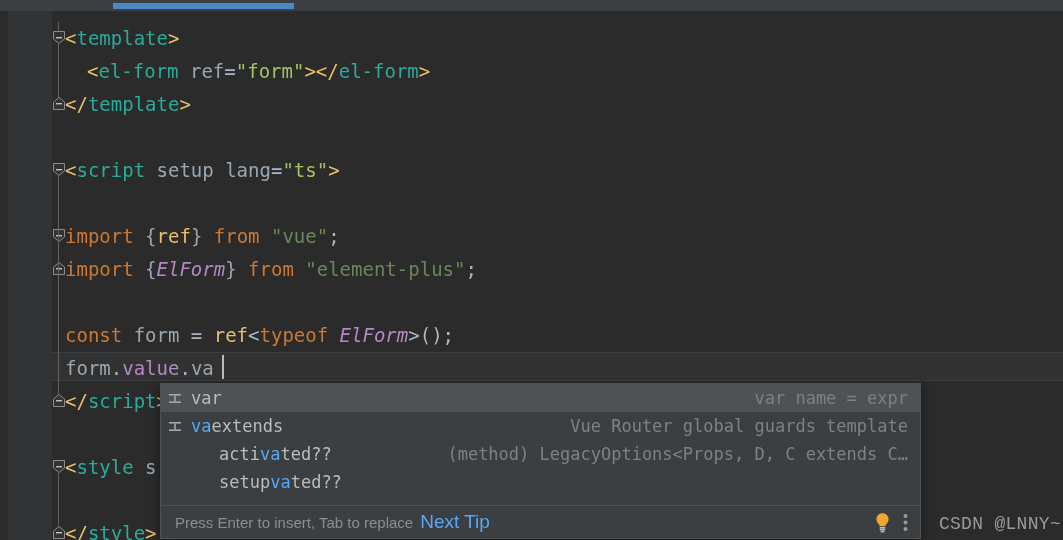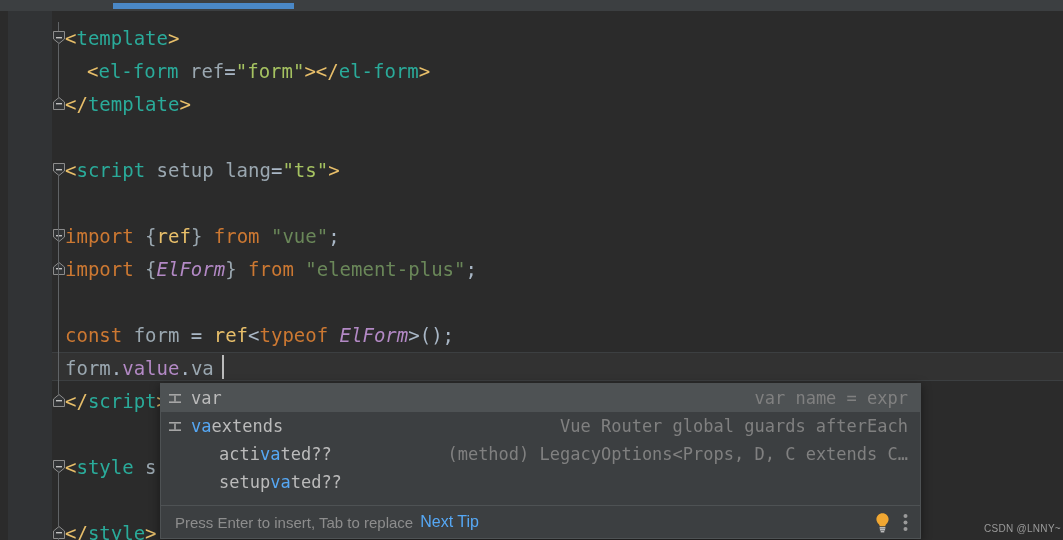--- a/index.html
+++ b/index.html
@@ -162,36 +162,36 @@
     align-items: center;
     padding: 0 8px 0 14px;
   }
   #footer-hint {
     color: #8d8d8d;
     font-size: 15px;
     font-family: "Liberation Sans", sans-serif;
   }
   #footer-link {
     color: #56a8f5;
-    font-size: 16px;
+    font-size: 19px;
     margin-left: 7px;
     font-family: "Liberation Sans", sans-serif;
     cursor: pointer;
   }
   #footer-spacer { flex: 1 1 auto; }
   #bulb-icon { margin-right: 12px; display: flex; align-items: center; }
   #kebab-icon { margin-right: 4px; display: flex; align-items: center; }
 
   
   #watermark {
     position: absolute;
     right: 10px; bottom: 6px;
     color: #9a9a9a;
-    font-size: 10px;
-    font-family: Liberation Sans, sans-serif;
+    font-size: 18px;
+    font-family: Liberation Mono, monospace;
     letter-spacing: .3px;
   }
 </style>
 </head>
 <body>
 
 <div id="topbar">
   <div id="topbar-progress"></div>
 </div>
 
@@ -268,21 +268,21 @@
     <div id="popup-list">
         <div class="row selected"><span class="row-icon"><svg width="14" height="14" viewBox="0 0 14 14">
               <rect x="1" y="3" width="12" height="1.6" fill="#a6a6a6"></rect>
               <rect x="6.2" y="4.6" width="1.6" height="6" fill="#a6a6a6"></rect>
               <rect x="1" y="10.4" width="12" height="1.6" fill="#a6a6a6"></rect>
             </svg></span><span class="row-label"><span>var</span></span><span class="row-spacer"></span><span class="row-type">var name = expr</span></div>
         <div class="row"><span class="row-icon"><svg width="14" height="14" viewBox="0 0 14 14">
               <rect x="1" y="3" width="12" height="1.6" fill="#a6a6a6"></rect>
               <rect x="6.2" y="4.6" width="1.6" height="6" fill="#a6a6a6"></rect>
               <rect x="1" y="10.4" width="12" height="1.6" fill="#a6a6a6"></rect>
-            </svg></span><span class="row-label"><span class="m">va</span><span>extends</span></span><span class="row-spacer"></span><span class="row-type">Vue Router global guards afterEach</span></div>
+            </svg></span><span class="row-label"><span class="m">va</span><span>extends</span></span><span class="row-spacer"></span><span class="row-type">Vue Router global guards template</span></div>
         <div class="row ind"><span class="row-icon"></span><span class="row-label"><span>acti</span><span class="m">va</span><span>ted??</span></span><span class="row-spacer"></span><span class="row-type">(method) LegacyOptions&lt;Props, D, C extends C…</span></div>
         <div class="row ind"><span class="row-icon"></span><span class="row-label"><span>setup</span><span class="m">va</span><span>ted??</span></span><span class="row-spacer"></span></div>
       </div>
 
     <div id="popup-footer">
       <span id="footer-hint">Press Enter to insert, Tab to replace</span>
       <span id="footer-link">Next Tip</span>
       <span id="footer-spacer"></span>
       <span id="bulb-icon">
         <svg width="17" height="21" viewBox="0 0 17 21">

